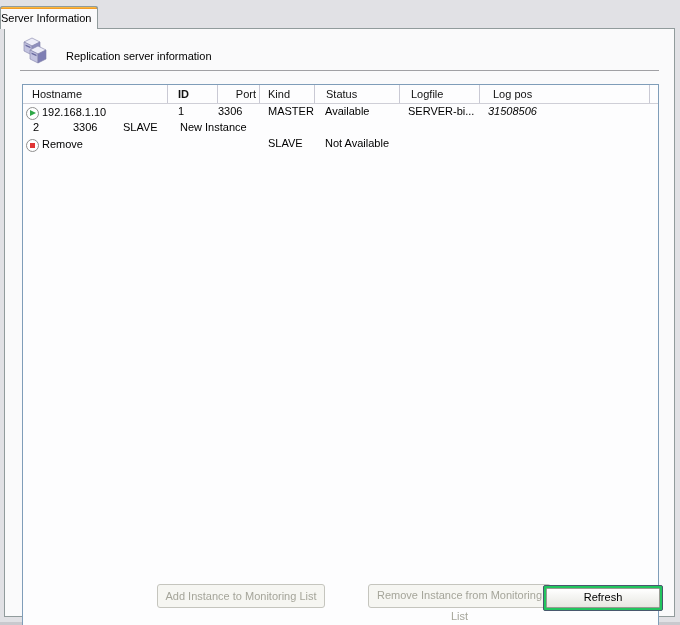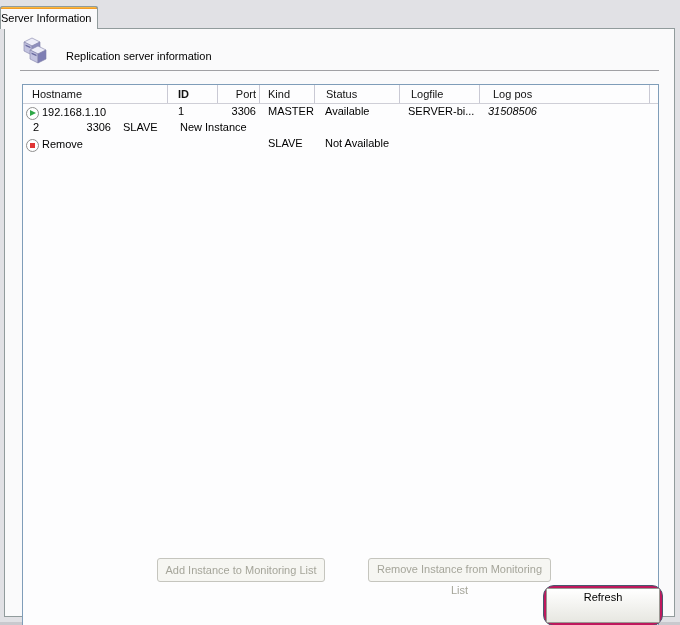--- a/index.html
+++ b/index.html
@@ -78,21 +78,21 @@
   .lv-hcell.c-host { padding-left:9px; }
   .lv-hcell.c-id   { padding-left:10px;font-weight:bold; }
   .lv-hcell.c-port { text-align:right; padding-right:3px; }
   .lv-hcell.c-kind { padding-left:8px; }
   .lv-hcell.c-stat { padding-left:11px; }
   .lv-hcell.c-log  { padding-left:11px; }
   .lv-hcell.c-pos  { padding-left:13px; }
   .lv-cell.c-host  { display:flex; align-items:flex-end; padding-left:3px; }
   .lv-cell.c-host span.host-label { padding-left:3px; }
   .lv-cell.c-id    { padding-left:10px; }
-  .lv-cell.c-port  { text-align:right; padding-right:4px; }
+  .lv-cell.c-port  { text-align:left; padding-right:4px; }
   .lv-cell.c-kind  { padding-left:8px; }
   .lv-cell.c-stat  { padding-left:10px; }
   .lv-cell.c-log   { padding-left:8px; }
   .lv-cell.c-pos   { padding-left:8px;font-style:italic; }
 
   
   .status-icon {
     width:13px; height:13px; flex:none; position:relative;
     border:1px solid #8F8F8F; border-radius:50%; background:#fff;
   }
@@ -106,33 +106,33 @@
     content:"!"; position:absolute; left:0; top:-2px; width:11px;
     text-align:center; color:#2061C8; font-weight:bold; font-size:11px;
   }
   .status-icon.stop::after {
     content:""; position:absolute; left:3px; top:3px; width:5px; height:5px;
     background:#E03535;
   }
 
   
   .btn-disabled {
-    position:absolute; top:558px; height:24px; z-index:2;
+    position:absolute; top:584px; height:24px; z-index:2;
     background:#F6F6F2;
     border:1px solid #C5C5BE; border-radius:3px;
     color:#A5A59A;
     font-family:"Liberation Sans", sans-serif; font-size:11px;
     text-align:center; line-height:21px;
   }
   #btn-add    { left:157px; width:168px; }
   #btn-remove { left:344px; width:183px;margin-left:24px; }
   .btn-refresh {
-    position:absolute; left:543px; top:585px; width:120px; height:41px; z-index:2;
-    border:1px solid #49586E; border-radius:11px;
-    background:#be185d;
+    position:absolute; left:543px; top:585px; width:120px; height:26px; z-index:2;
+    border:1px solid #49586E; border-radius:2px;
+    background:#22c55e;
     padding:2px;
     cursor:pointer;
   }
   .btn-refresh .face {
     width:100%; height:100%;
     border:1px solid #9A9A94; border-radius:1px;
     background:linear-gradient(#FFFFFF,#E7E7E1);
     text-align:center; line-height:16px;
     font-family:"Liberation Sans", sans-serif; font-size:11px; color:#000;
   }

